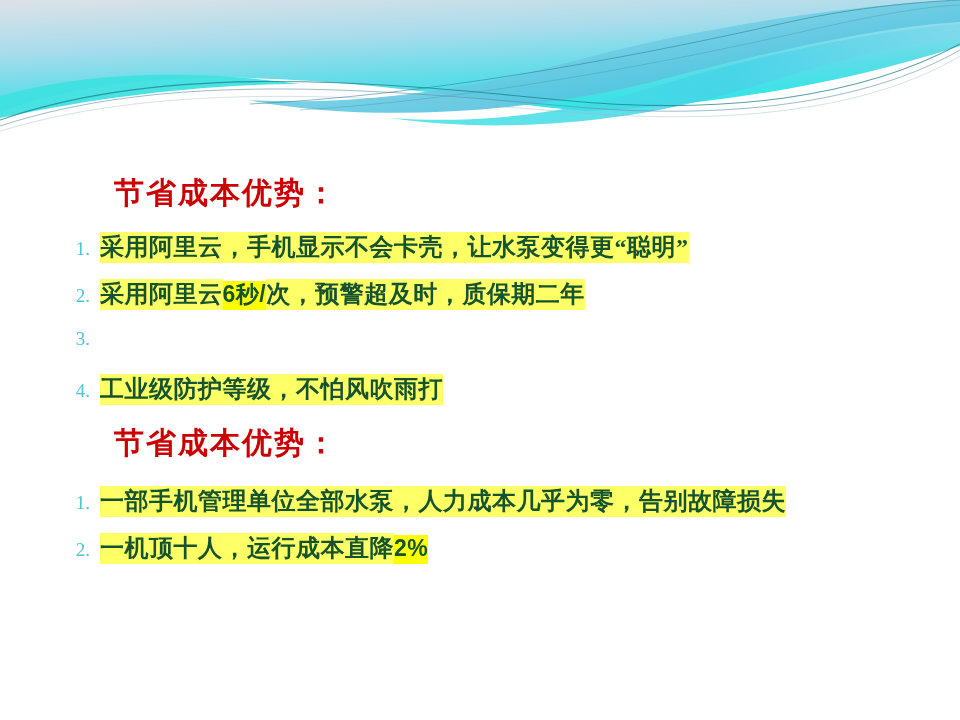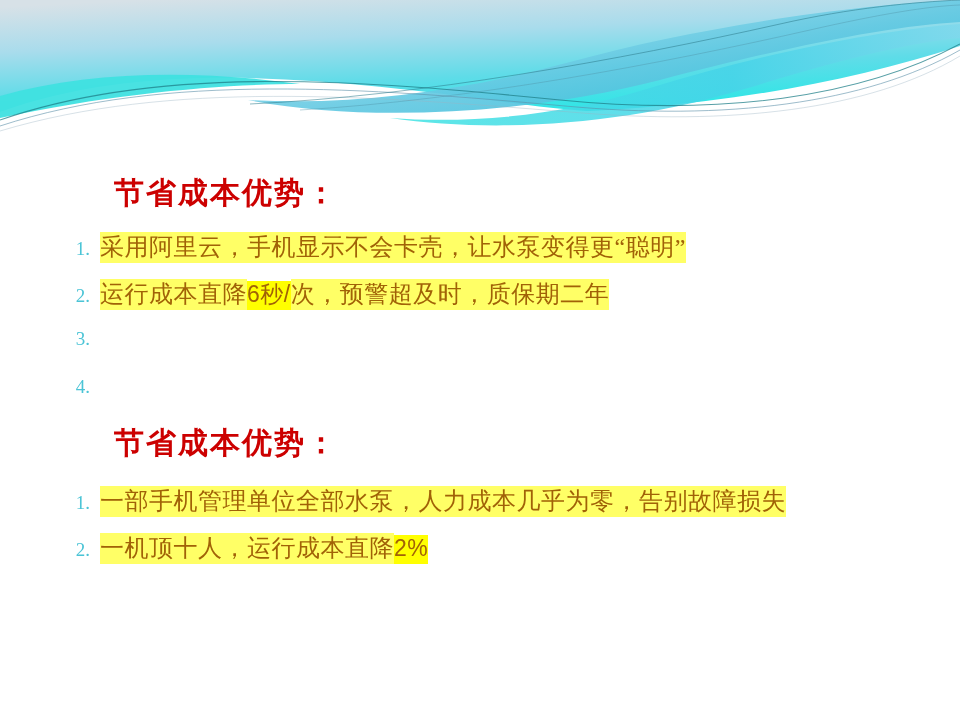--- a/index.html
+++ b/index.html
@@ -68,22 +68,23 @@
     font-size: 19px;
     width: 44px;
     text-align: right;
     padding-right: 10px;
     flex: 0 0 auto;
   }
 
   .list-text {
     font-family: "Liberation Serif", "DejaVu Serif", serif;
     font-size: 24px;
-    color: #a16207;
+    color: #14532d;
     letter-spacing: 0.5px;
+    font-weight: bold;
   }
 
   .hl {
     background-color: #FFFF66;
     padding: 2px 0 3px 0;
     box-decoration-break: clone;
     -webkit-box-decoration-break: clone;
   }
   .hl-strong {
     background-color: #FFFF00;
@@ -147,30 +148,33 @@
     <div class="list-row" style="left:46px; top:235px;">
       <span class="list-marker" style="color:#4BC4D6;">1.</span>
       <span class="list-text">
         <span class="hl">采用阿里云，手机显示不会卡壳，让水泵变得更“聪明”</span>
       </span>
     </div>
 
     <div class="list-row" style="left:46px; top:282px;">
       <span class="list-marker" style="color:#4BC4D6;">2.</span>
       <span class="list-text">
-        <span class="hl">运行成本直降</span><span class="hl-strong num-latin">6秒/</span><span class="hl">次，预警超及时，质保期二年</span>
+        <span class="hl">采用阿里云</span><span class="hl-strong num-latin">6秒/</span><span class="hl">次，预警超及时，质保期二年</span>
       </span>
     </div>
 
     <div class="list-row" style="left:46px; top:329px;">
       <span class="list-marker" style="color:#4BC4D6;">3.</span>
     </div>
 
     <div class="list-row" style="left:46px; top:377px;">
       <span class="list-marker" style="color:#4BC4D6;">4.</span>
+      <span class="list-text">
+        <span class="hl">工业级防护等级，不怕风吹雨打</span>
+      </span>
     </div>
 
     <div class="section-heading" style="left:114px; top:428px; color:#CC0000;">节省成本优势：</div>
 
     <div class="list-row" style="left:46px; top:489px;">
       <span class="list-marker" style="color:#4BC4D6;">1.</span>
       <span class="list-text">
         <span class="hl">一部手机管理单位全部水泵，人力成本几乎为零，告别故障损失</span>
       </span>
     </div>

